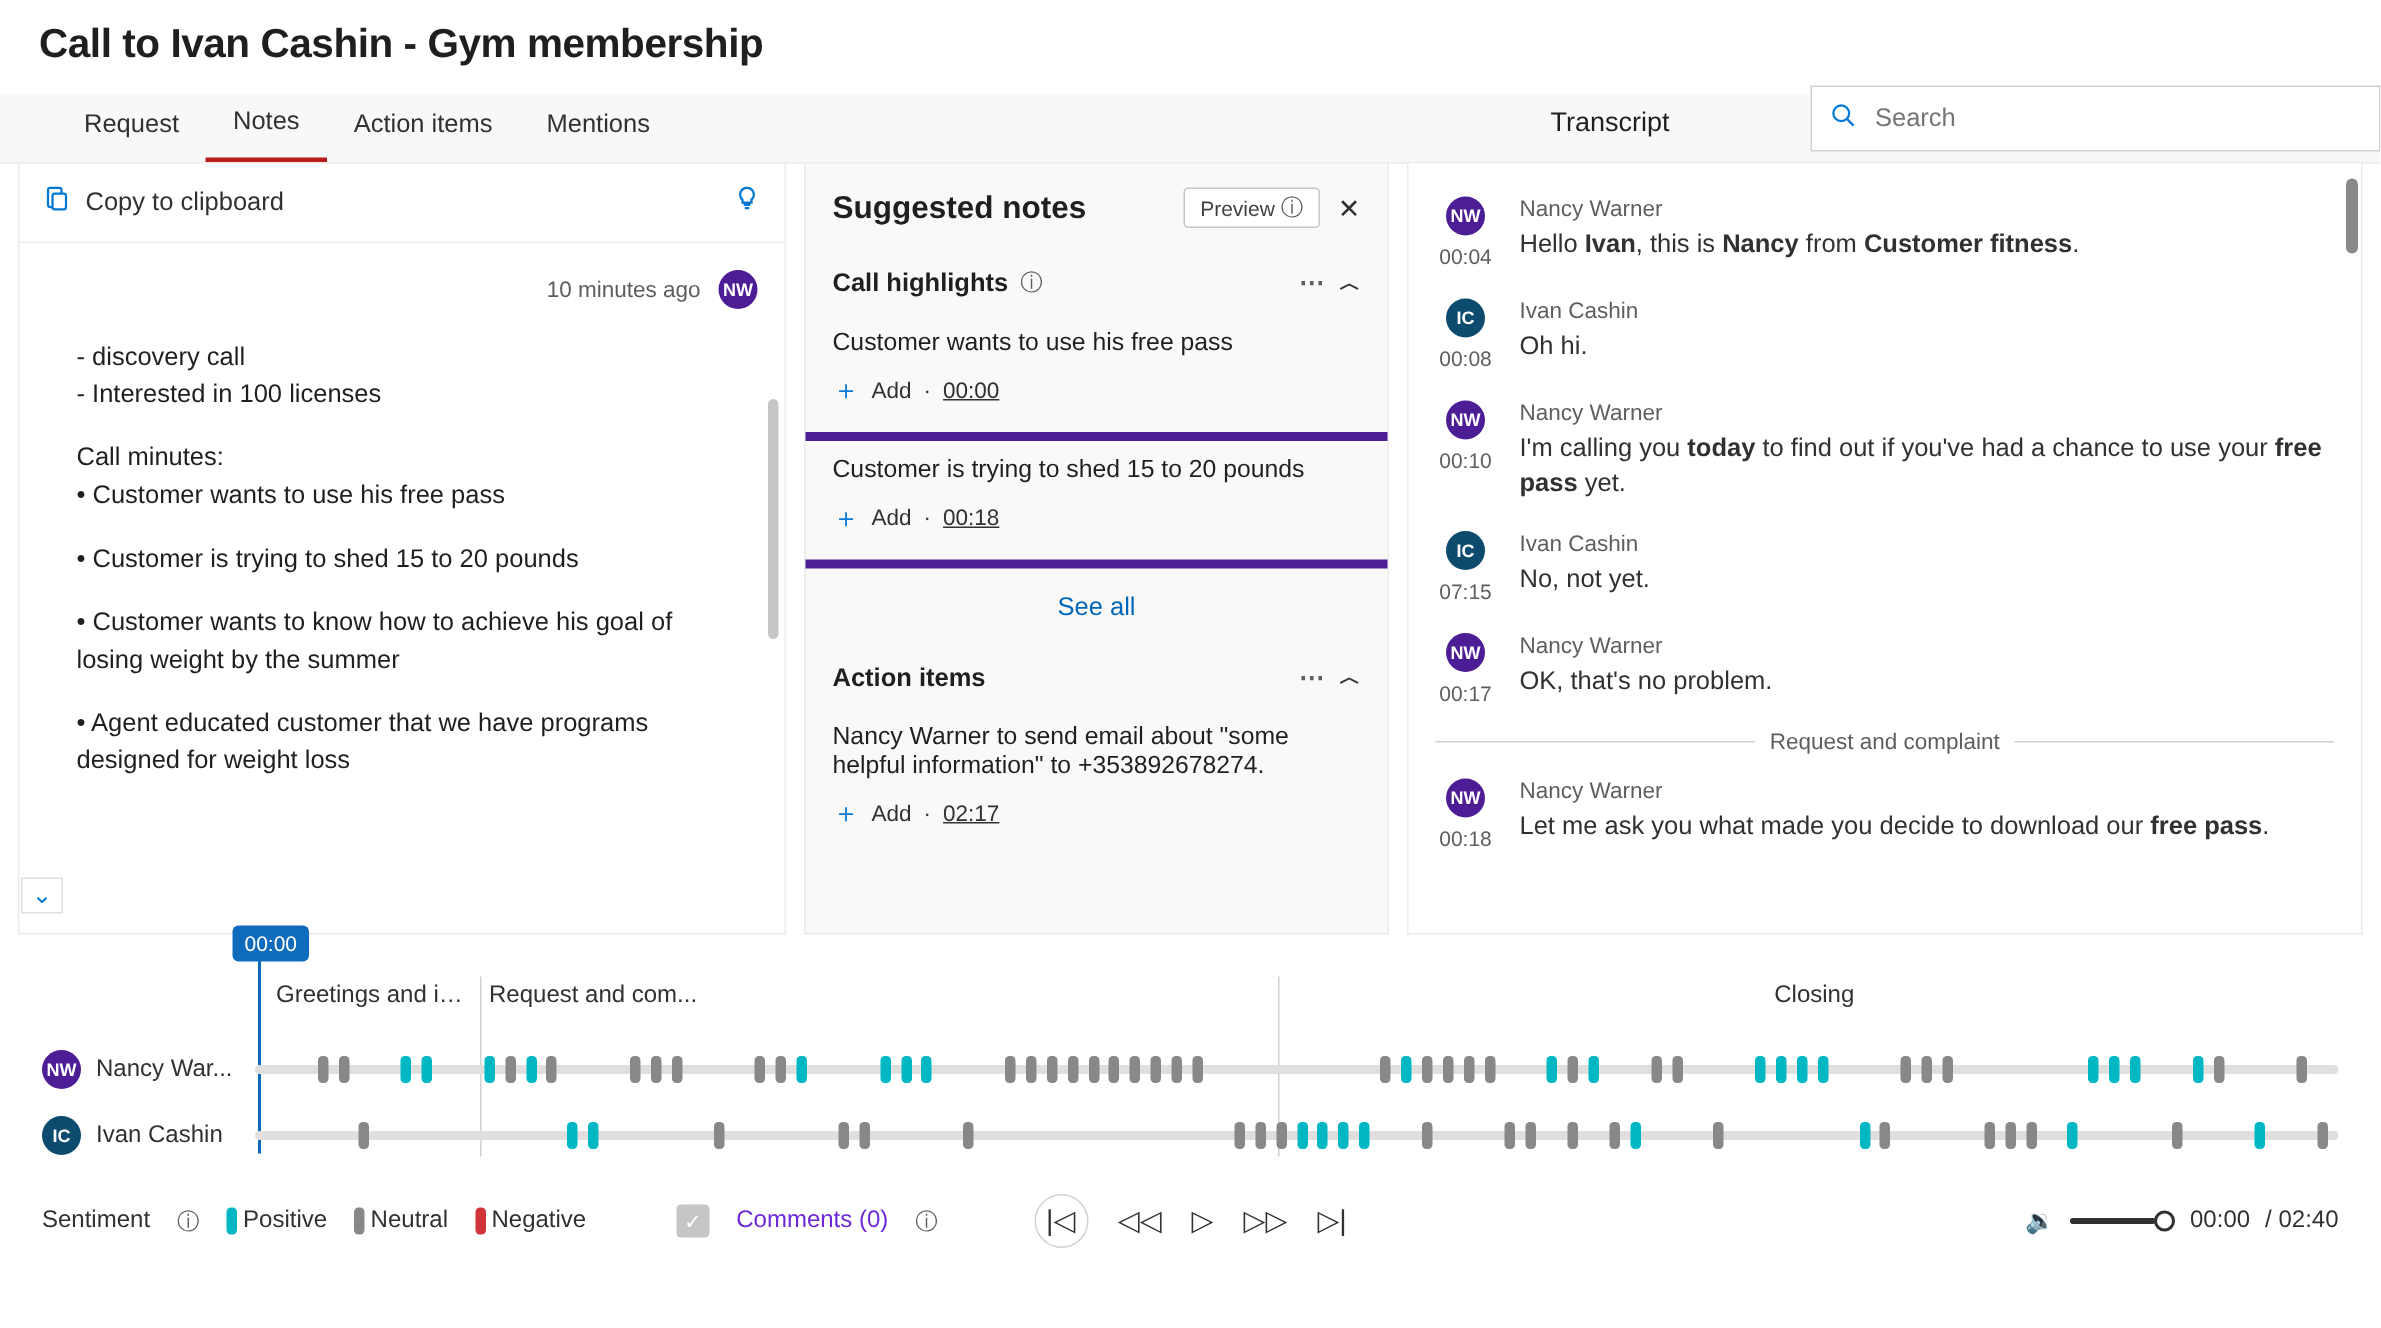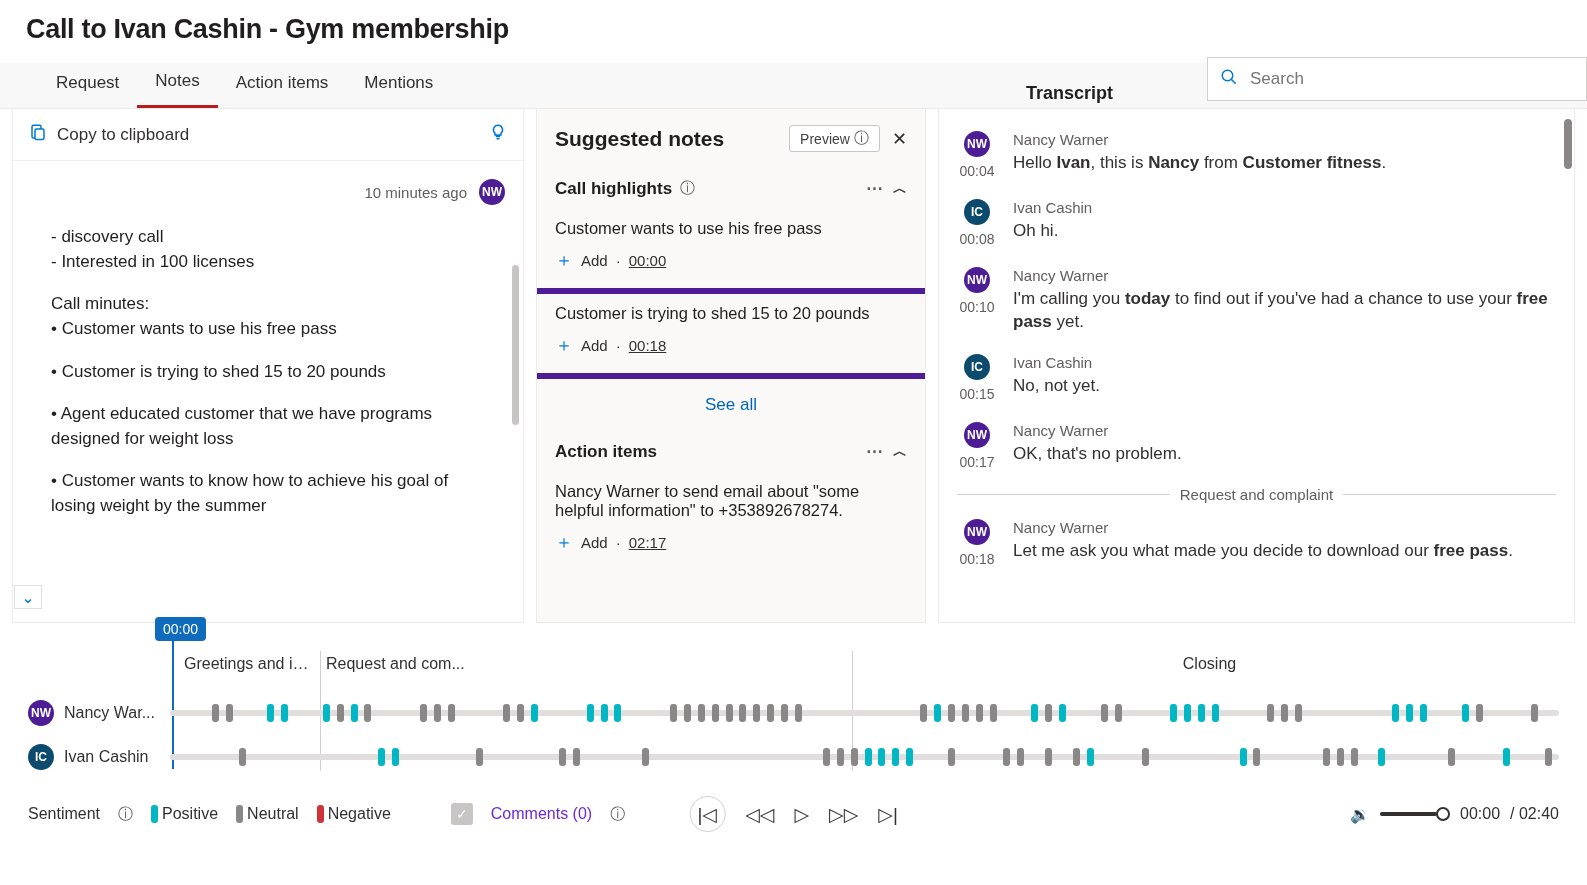--- a/index.html
+++ b/index.html
@@ -2,21 +2,21 @@
 <html><head>
 <meta charset="utf-8">
 <style>
   * { box-sizing: border-box; }
   html, body { margin:0; padding:0; height:100%; font-family: "Segoe UI", Arial, sans-serif; color:#201f1e; background:#fff; }
   .page { width:1587px; height:885px; position:relative; overflow:hidden; }
   .title { font-size:27px; font-weight:600; padding:14px 0 14px 26px; letter-spacing:-0.3px; }
   .tabbar { display:flex; align-items:center; padding:0 0 0 38px; position:relative; border-bottom:1px solid #edebe9; margin-top:4px; background:#f8f8f8;}
   .tabbar .tab { padding:8px 18px 14px; cursor:pointer; font-size:17px; color:#323130; }
   .tabbar .tab.active { font-weight:400; border-bottom:3px solid #b91c1c; }
-  .transcript-heading { position:absolute; right:474px; top:20px; font-size:18px; font-weight:700; }
+  .transcript-heading { position:absolute; right:474px; top:8px; font-size:18px; font-weight:400; }
   .search-wrap { position:absolute; right:0; top:-6px; width:380px; height:44px; border:1px solid #d2d0ce; background:#fff; display:flex; align-items:center; padding:0 12px; gap:10px;}
   .search-wrap input { border:none; outline:none; font-size:17px; flex:1; color:#605e5c; }
   .body-area { display:flex; height:514px; gap:12px; padding:0 12px 0 12px;}
   .col-notes { width:512px; background:#fff; border:1px solid #edebe9; display:flex; flex-direction:column; border-top:none;}
   .copy-row { display:flex; align-items:center; padding:12px 16px; gap:10px; font-size:17px; color:#323130; border-bottom:1px solid #f0f0f0;}
   .copy-row .spacer { flex:1; }
   .bulb { color:#0078d4; font-size:20px; }
   .copy-ic { color:#0078d4; font-size:20px; }
   .meta-row { display:flex; justify-content:flex-end; align-items:center; gap:12px; padding:18px 18px 0 18px; font-size:15px; color:#605e5c;}
   .avatar { width:26px; height:26px; border-radius:50%; display:flex; align-items:center; justify-content:center; color:#fff; font-size:12px; font-weight:600;}
@@ -122,22 +122,22 @@
       </div>
       <div class="meta-row">
         <span>10 minutes ago</span>
         <div class="avatar av-nw">NW</div>
       </div>
       <div class="note-body">
         <div class="scrollbar"></div>
         <p><span>- discovery call</span><br><span>- Interested in 100 licenses</span></p>
         <p><span>Call minutes:</span><br><span>• Customer wants to use his free pass</span></p>
         <p>• Customer is trying to shed 15 to 20 pounds</p>
+        <p>• Customer wants to know how to achieve his goal of losing weight by the summer</p>
         <p>• Agent educated customer that we have programs designed for weight loss</p>
-        <p>• Customer wants to know how to achieve his goal of losing weight by the summer</p>
       </div>
     </div>
 
     <div class="col-sugg">
       <div class="sugg-header">
         <h2>Suggested notes</h2>
         <div class="badge">
           <span>Preview</span>
           <span class="info-ic">ⓘ</span>
         </div>
@@ -219,21 +219,21 @@
           </div>
           <div class="trans-right">
             <div class="trans-name">Nancy Warner</div>
             <div class="trans-text"><span>I'm calling you </span><b>today</b><span> to find out if you've had a chance to use your </span><b>free pass</b><span> yet.</span></div>
           </div>
         </div>
 
         <div class="trans-row">
           <div class="trans-left">
             <div class="avatar av-ic">IC</div>
-            <div class="trans-time">00:15</div>
+            <div class="trans-time">07:15</div>
           </div>
           <div class="trans-right">
             <div class="trans-name">Ivan Cashin</div>
             <div class="trans-text">No, not yet.</div>
           </div>
         </div>
 
         <div class="trans-row">
           <div class="trans-left">
             <div class="avatar av-nw">NW</div>

